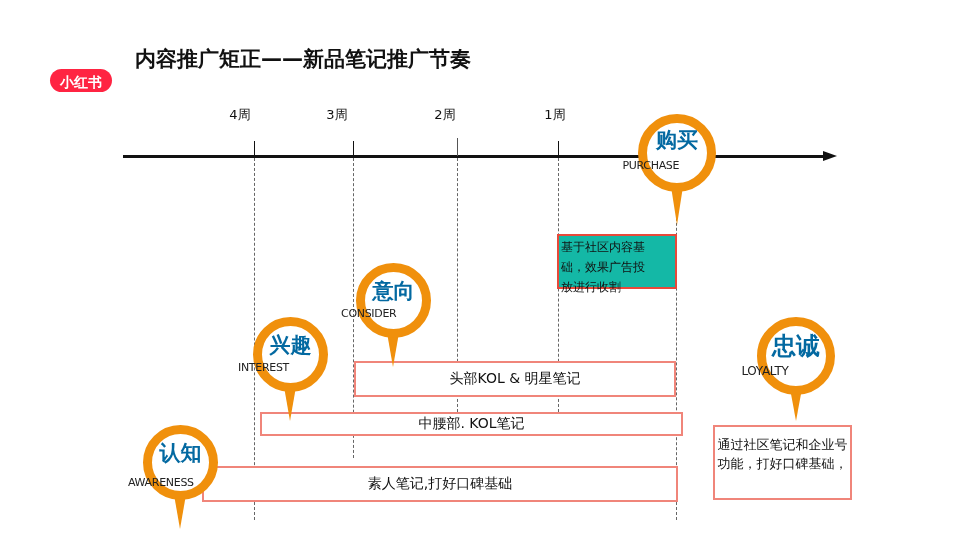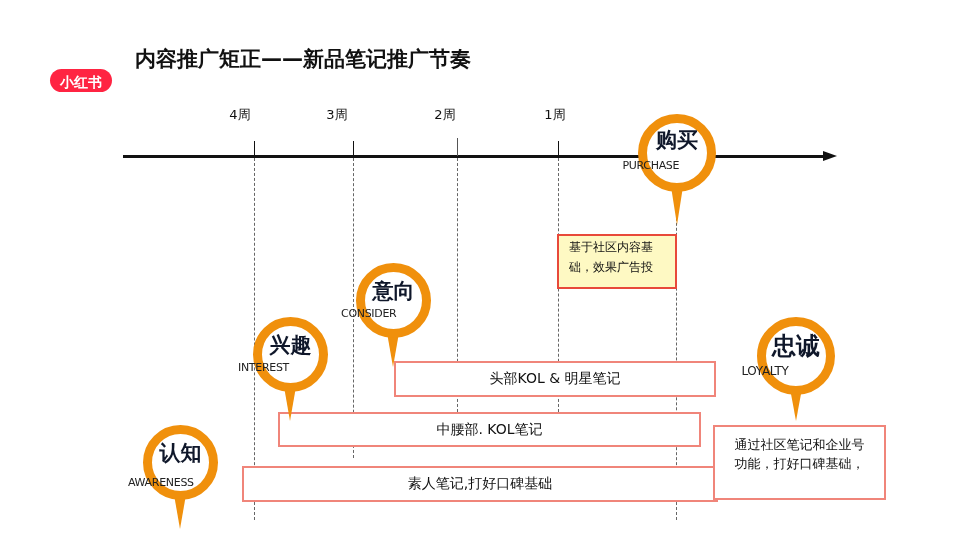--- a/index.html
+++ b/index.html
@@ -35,45 +35,45 @@
   .tick {
     position: absolute; top: 141px; width: 1px; height: 15px; background: #111;
   }
   .vline {
     position: absolute; width: 0; border-left: 1px dashed #666;
   }
   .box {
     position: absolute; border: 2px solid #f0857a; background: #fff;
     box-sizing: border-box;
     display: flex; align-items: center; justify-content: center;
-    font-size: 14px; color: #111; text-align: center; margin-left: 40px;
+    font-size: 14px; color: #111; text-align: center;
   }
   .note {
-    position: absolute; border: 2px solid #e8493a; background: #fef9c3;
+    position: absolute; border: 2px solid #e8493a; background: #14b8a6;
     box-sizing: border-box; font-size: 12px; line-height: 20px;
-    padding: 1px 0 0 10px; color: #111;
+    padding: 1px 0 0 2px; color: #111;
   }
   .note-loyal {
     position: absolute; border: 2px solid #f0857a; background: #fff;
     box-sizing: border-box; font-size: 13px; line-height: 19px;
     text-align: center; padding-top: 8px; color: #111;
   }
   .pin { position: absolute; }
   .pin .ring {
     position: absolute; left: 0; top: 0; border-radius: 50%;
     background: #fff; border: 9px solid #f0900c; box-sizing: border-box;
   }
   .pin .tail {
     position: absolute; width: 0; height: 0;
     border-left: 7px solid transparent; border-right: 7px solid transparent;
     border-top: 40px solid #f0900c;
   }
   .pin .cn {
     position: absolute; width: 100%; text-align: center;
-    font-size: 21px; font-weight: bold; color: #0f172a;
+    font-size: 21px; font-weight: bold; color: #0369a1;
   }
   .pin .en {
     position: absolute; width: 140%; left: -20%; text-align: left;
     font-size: 11px; color: #222; letter-spacing: -0.3px;
   }
 </style>
 </head>
 <body>
 
 <div class="logo">小红书</div>
@@ -93,33 +93,34 @@
 <div class="axis"></div>
 <div class="axis-arrow"></div>
 <div class="tick" style="left:254px"></div>
 <div class="tick" style="left:353px"></div>
 <div class="tick" style="left:457px; top:138px; height:18px; background:#555"></div>
 <div class="tick" style="left:558px"></div>
 
 <div class="note" style="left:557px; top:234px; width:120px; height:55px">
   <div>基于社区内容基</div>
   <div>础，效果广告投</div>
+  <div>放进行收割</div>
 </div>
 
 <div class="box" style="left:354px; top:361px; width:322px; height:36px">
   <span>头部KOL &amp;  明星笔记</span>
 </div>
-<div class="box" style="left:238px; top:412px; width:423px; height:35px">
+<div class="box" style="left:260px; top:412px; width:423px; height:24px">
   <span>中腰部.  KOL笔记</span>
 </div>
 <div class="box" style="left:202px; top:466px; width:476px; height:36px">
   <span>素人笔记,打好口碑基础</span>
 </div>
 
-<div class="note-loyal" style="left:713px; top:425px; width:173px; height:75px">
+<div class="note-loyal" style="left:713px; top:425px; width:139px; height:75px">
   <div>通过社区笔记和企业号</div>
   <div>功能，打好口碑基础，</div>
 </div>
 
 <div class="pin" style="left:143px; top:425px; width:75px; height:75px">
   <div class="tail" style="left:30px; top:64px"></div>
   <div class="ring" style="width:75px; height:75px"></div>
   <div class="cn" style="top:14px">认知</div>
   <div class="en" style="top:51px">AWARENESS</div>
 </div>

